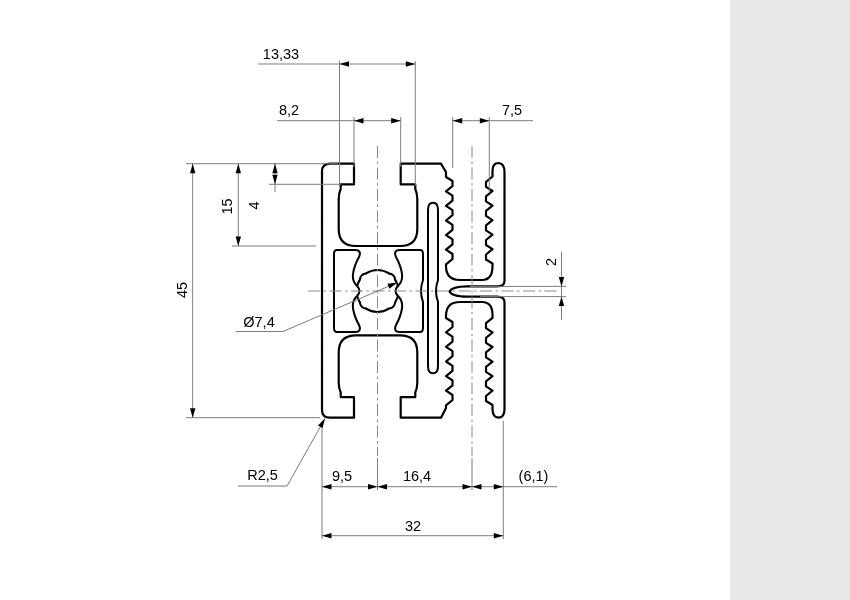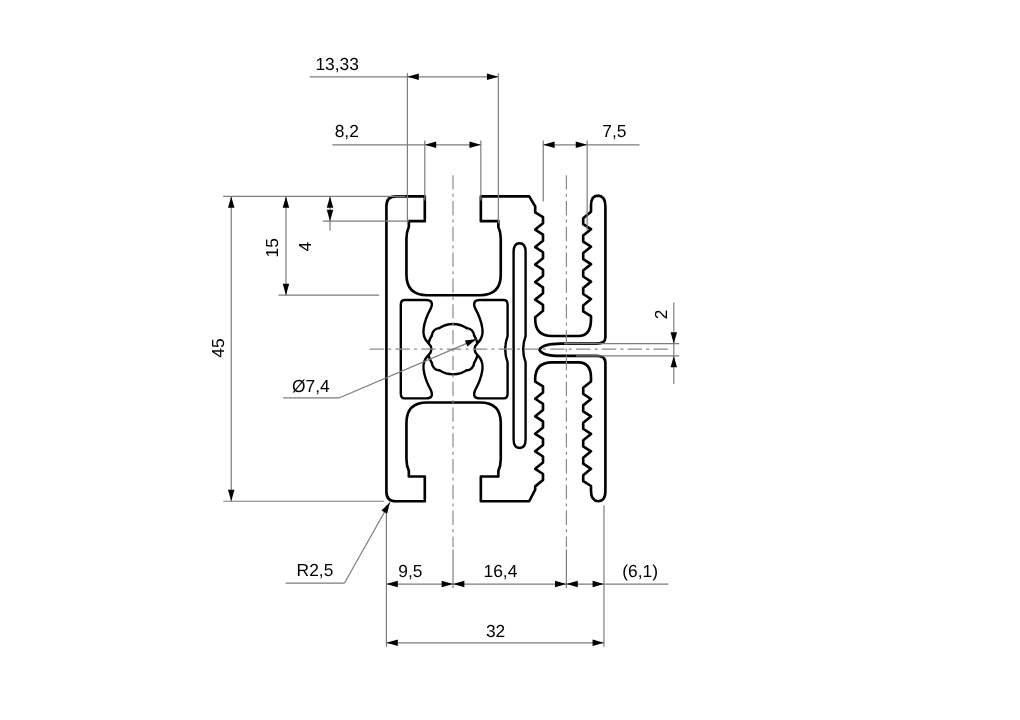--- a/index.html
+++ b/index.html
@@ -1,17 +1,17 @@
 <!DOCTYPE html>
 <html><head>
 <meta charset="utf-8">
 <style>
   html,body{margin:0;padding:0;background:#e8e8e8;}
   .canvas{
-    width:850px;height:600px;background:#ffffff;position:relative;overflow:hidden;
+    width:730px;height:600px;background:#ffffff;position:relative;overflow:hidden;
     font-family:"Liberation Sans", sans-serif;
   }
   svg{display:block;}
   text{
     font-family:"Liberation Sans", sans-serif;
     font-size:14.5px;
     fill:#000000;
   }
   .dimline{stroke:#7d7d7d;stroke-width:1;fill:none;}
   .centerline{stroke:#8a8a8a;stroke-width:1;fill:none;stroke-dasharray:12 3.5 2.5 3.5;}

